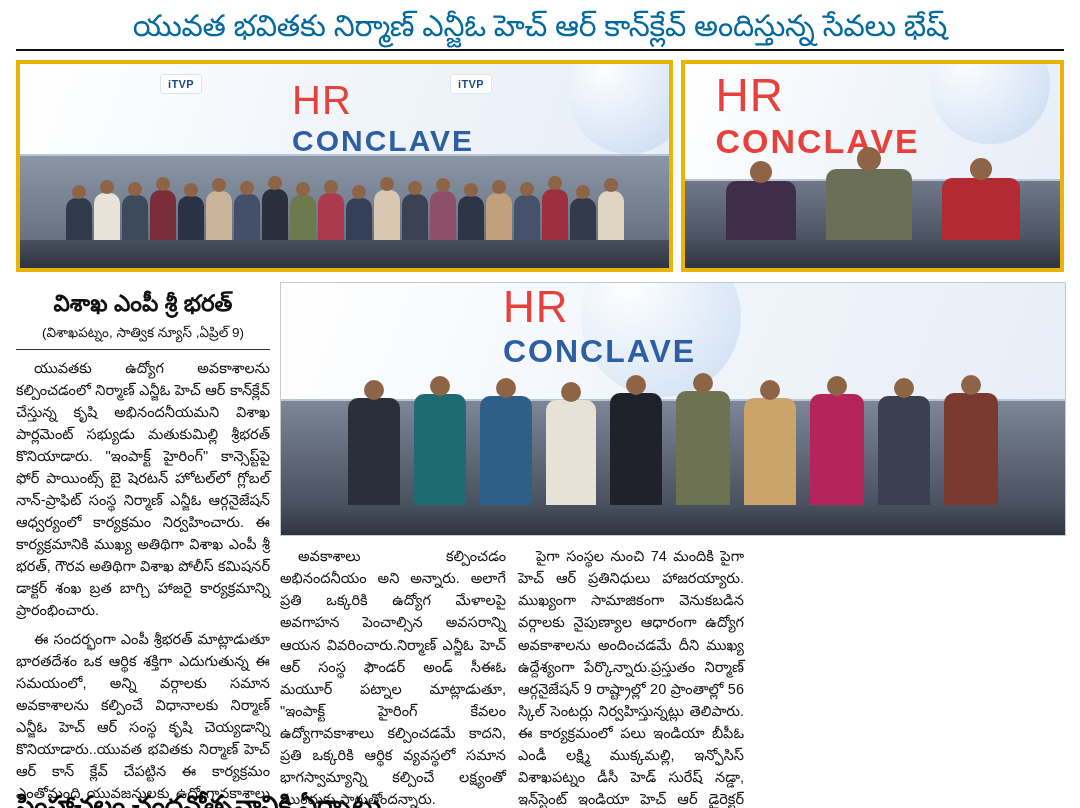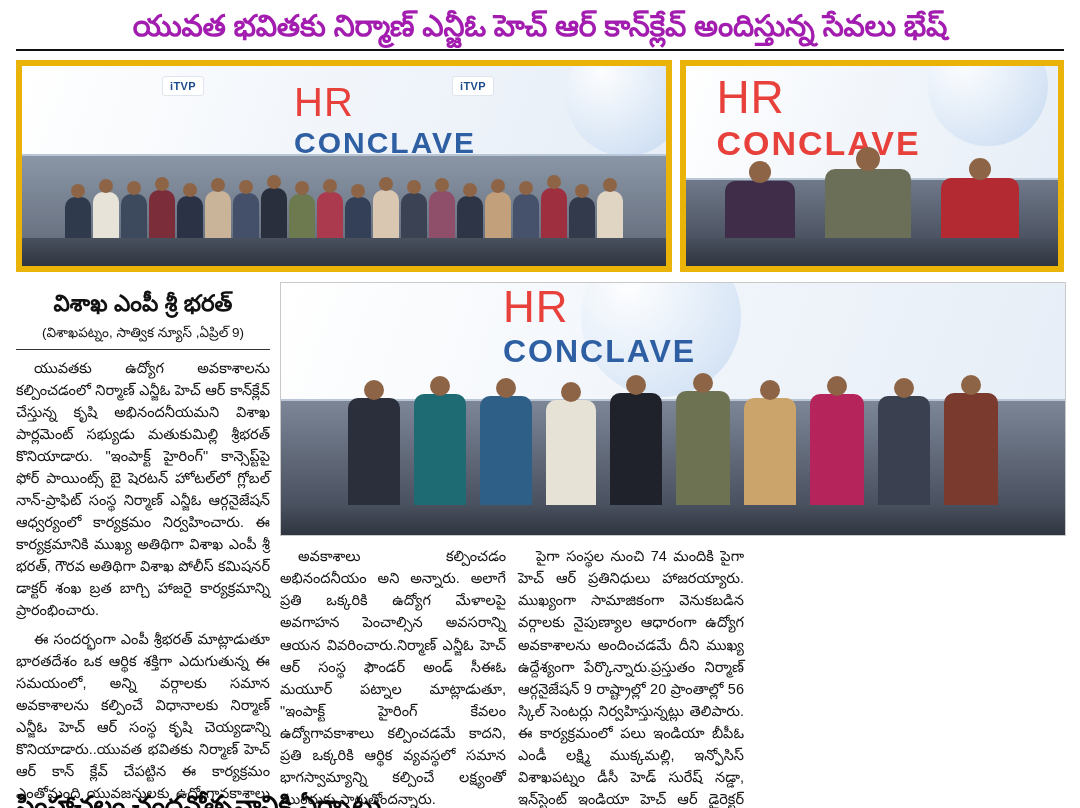--- a/index.html
+++ b/index.html
@@ -24,39 +24,39 @@
   }
 
   
   .headline-wrap {
     padding-top: 8px;
     border-bottom: 2px solid #111;
     padding-bottom: 6px;
   }
   .headline {
     font-family: "Liberation Sans", sans-serif;
-    font-weight: bold;
+    font-weight: normal;
     font-size: 30px;
     line-height: 1.18;
     text-align: center;
     letter-spacing: -0.3px;
-    color: #a21caf;
+    color: #0369a1;
   }
 
   
   .photo-row {
     display: flex;
     gap: 8px;
     margin-top: 9px;
     height: 212px;
   }
   .photo {
     position: relative;
     overflow: hidden;
-    border: 6px solid #eab308;
+    border: 4px solid #eab308;
     background: #eab308;
   }
   .photo-main { width: 652px; }
   .photo-side { width: 376px; }
 
   
   .stage-bg {
     position: absolute;
     inset: 0;
     background:

